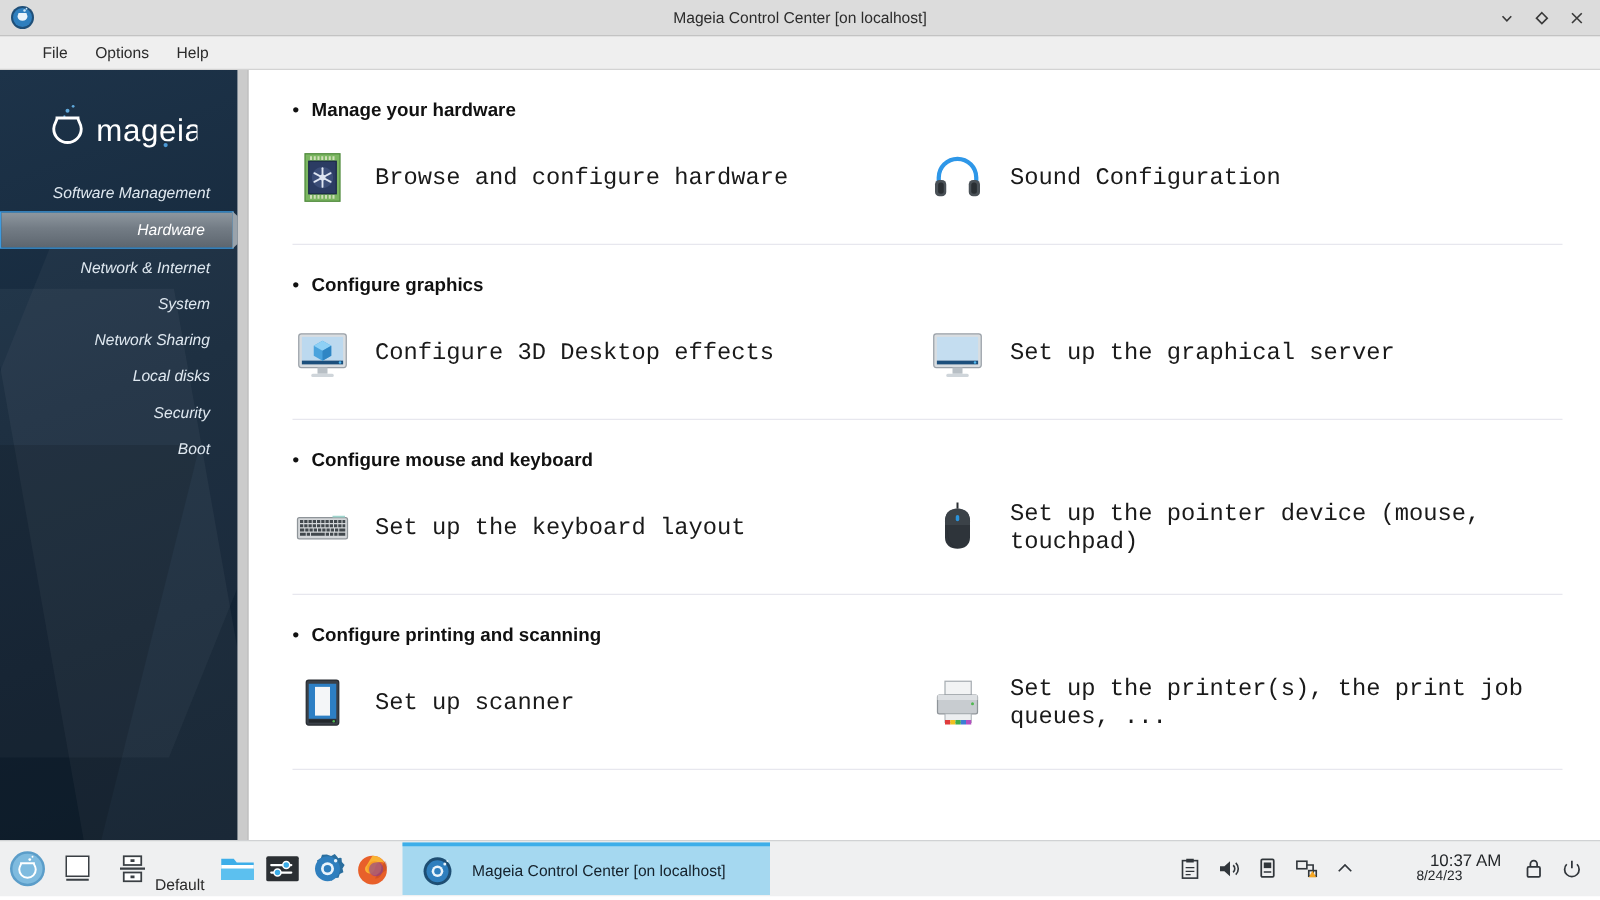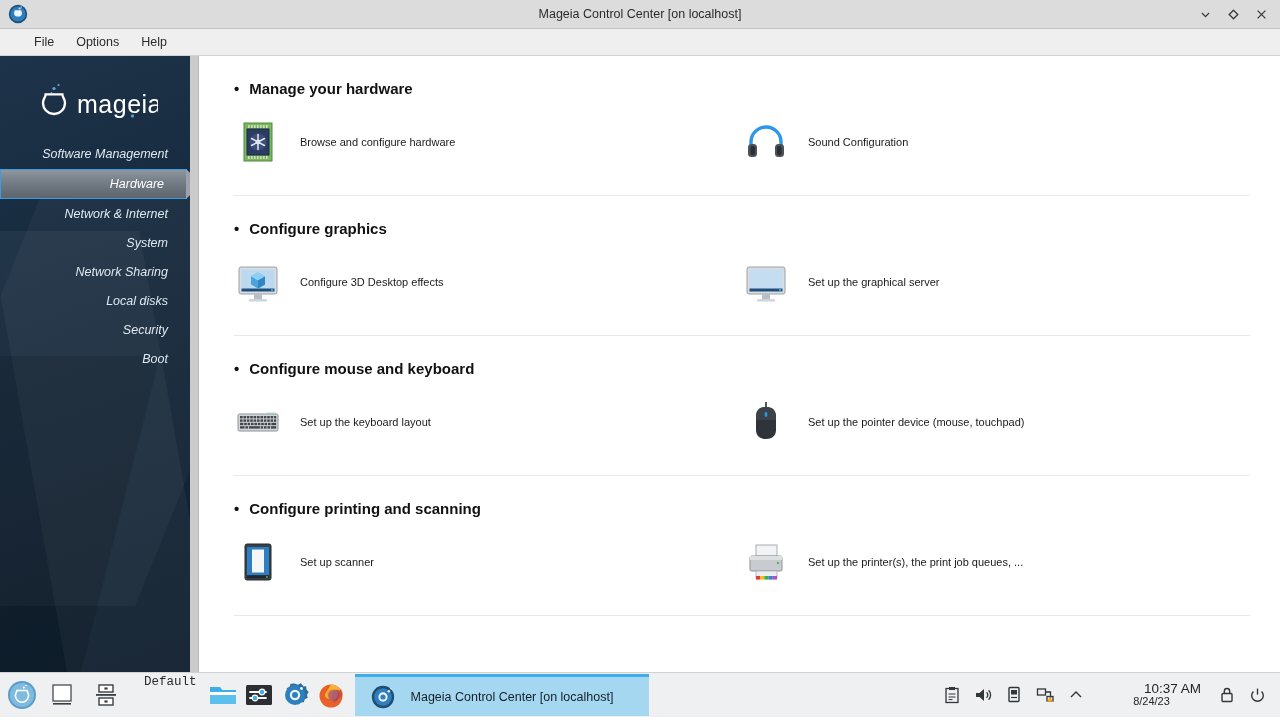--- a/index.html
+++ b/index.html
@@ -104,36 +104,36 @@
   .bullet { font-size:15px; line-height:1; color:#111; }
   .items-row { display:flex; margin-top:16px; }
   .item {
     display:flex; align-items:center; gap:18px;
     width:50%; min-height:58px;
   }
   .item-icon {
     width:48px; height:48px; flex:0 0 48px;
     display:flex; align-items:center; justify-content:center;
   }
-  .item-label { font-size:11px; color:#1a1a1a; }
+  .item-label { font-size:19px; color:#1a1a1a;font-family:Liberation Mono, monospace; }
   .divider { height:1px; background:#e7e7ee; margin-top:24px; }
   .cutoff-head { padding-top:24px; }
 
   
   .taskbar {
     height:45px; background:#eff0f1; border-top:1px solid #d0d2d4;
     display:flex; align-items:center; position:relative;
   }
   .tb-start { width:44px; display:flex; align-items:center; justify-content:center; }
   .tb-icon {
     width:36px; height:40px; display:flex; align-items:center;
     justify-content:center;
   }
   .pager {
-    display:flex; align-items:flex-start; gap:20px; padding:0 8px;font-family:Liberation Mono, monospace;
+    display:flex; align-items:flex-end; gap:0; padding:0 8px;
   }
   .pager-label { font-size:12.5px; color:#2b2b2b; }
   .task-btn {
     height:42px; margin-left:6px; padding:0 14px 0 10px;
     display:flex; align-items:center; gap:10px;
     background:#a5d8f0; border-top:3px solid #3daee9;
     min-width:294px;
   }
   .task-btn-label { font-size:12.5px; color:#14202a; }
   .tray { margin-left:auto; display:flex; align-items:center;

